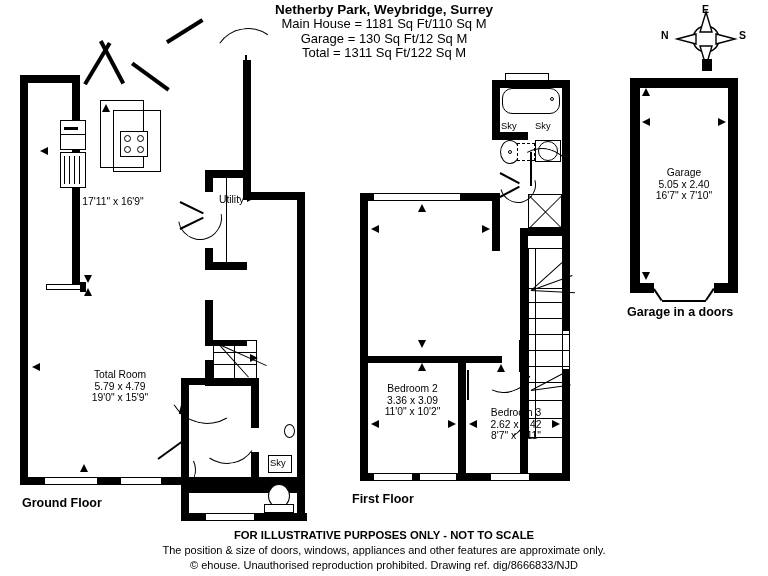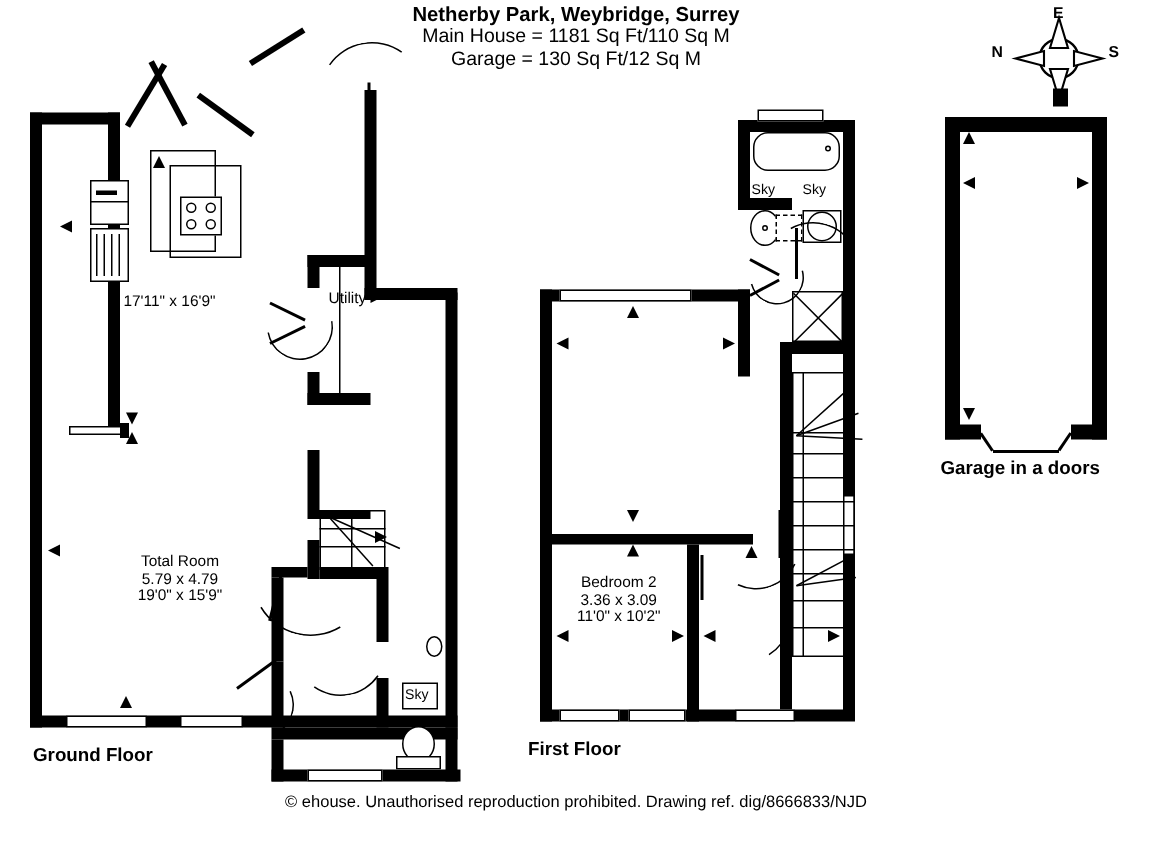--- a/index.html
+++ b/index.html
@@ -62,20 +62,21 @@
 </style>
 </head>
 <body>
 
 <div id="root">
 
   <div class="header">
     <div class="l1">Netherby Park, Weybridge, Surrey</div>
     <div class="l3">Main House = 1181 Sq Ft/110 Sq M</div>
     <div class="l3">Garage = 130 Sq Ft/12 Sq M</div>
+    <div class="l3">Total = 1311 Sq Ft/122 Sq M</div>
   </div>
 
   <div class="compass">
     <svg width="96" height="74" viewBox="0 0 96 74">
       <circle cx="48" cy="37" r="13" fill="none" stroke="#000" stroke-width="1.6"></circle>
       <polygon points="48,10 42,30 54,30" fill="#fff" stroke="#000" stroke-width="1.4"></polygon>
       <polygon points="48,64 42,44 54,44" fill="#fff" stroke="#000" stroke-width="1.4"></polygon>
       <polygon points="19,37 38,32 38,42" fill="#fff" stroke="#000" stroke-width="1.4"></polygon>
       <polygon points="77,37 58,32 58,42" fill="#fff" stroke="#000" stroke-width="1.4"></polygon>
     </svg>
@@ -272,41 +273,53 @@
     <div class="ar r" style="left:103px; top:420px;"></div>
     <div class="ar l" style="left:124px; top:420px;"></div>
     <div class="ar r" style="left:207px; top:420px;"></div>
     <div class="ar u" style="left:152px; top:364px;"></div>
 
     <div class="room" style="left:20px; top:383px; width:95px;">
       <div class="nm">Bedroom 2</div>
       <div class="dm">3.36 x 3.09</div>
       <div class="dm">11'0" x 10'2"</div>
     </div>
+    <div class="room" style="left:126px; top:407px; width:90px;">
+      <div class="nm">Bedroom 3</div>
+      <div class="dm">2.62 x 2.42</div>
+      <div class="dm">8'7" x 7'11"</div>
+    </div>
 
     <div class="floorlbl" style="left:7px; top:492px;">First Floor</div>
   </div>
 
   <div class="plan" id="gb" style="left:620px; top:0; width:148px; height:340px;">
     <div class="w" style="left:10px;  top:78px;  width:108px; height:10px;"></div>
     <div class="w" style="left:10px;  top:78px;  width:10px;  height:215px;"></div>
     <div class="w" style="left:108px; top:78px;  width:10px;  height:215px;"></div>
     <div class="w" style="left:10px;  top:283px; width:24px;  height:10px;"></div>
     <div class="w" style="left:94px;  top:283px; width:24px;  height:10px;"></div>
 
     <div class="line" style="left:34px; top:288px; width:14px; height:1.6px; transform:rotate(56deg); transform-origin:left;"></div>
     <div class="line" style="left:94px; top:288px; width:14px; height:1.6px; transform:rotate(124deg); transform-origin:left;"></div>
     <div class="line" style="left:42px; top:300px; width:44px; height:1.6px;"></div>
 
     <div class="ar u" style="left:22px;  top:88px;"></div>
     <div class="ar l" style="left:22px;  top:118px;"></div>
     <div class="ar r" style="left:98px;  top:118px;"></div>
     <div class="ar d" style="left:22px;  top:272px;"></div>
 
+    <div class="room" style="left:14px; top:167px; width:100px;">
+      <div class="nm">Garage</div>
+      <div class="dm">5.05 x 2.40</div>
+      <div class="dm">16'7" x 7'10"</div>
+    </div>
 
     <div class="floorlbl" style="left:7px; top:305px;">Garage in a doors</div>
   </div>
 
   <div class="footer">
+    <div class="f1">FOR ILLUSTRATIVE PURPOSES ONLY - NOT TO SCALE</div>
+    <div class="f2">The position &amp; size of doors, windows, appliances and other features are approximate only.</div>
     <div class="f3">© ehouse. Unauthorised reproduction prohibited. Drawing ref. dig/8666833/NJD</div>
   </div>
 
 </div>
 
 </body></html>

